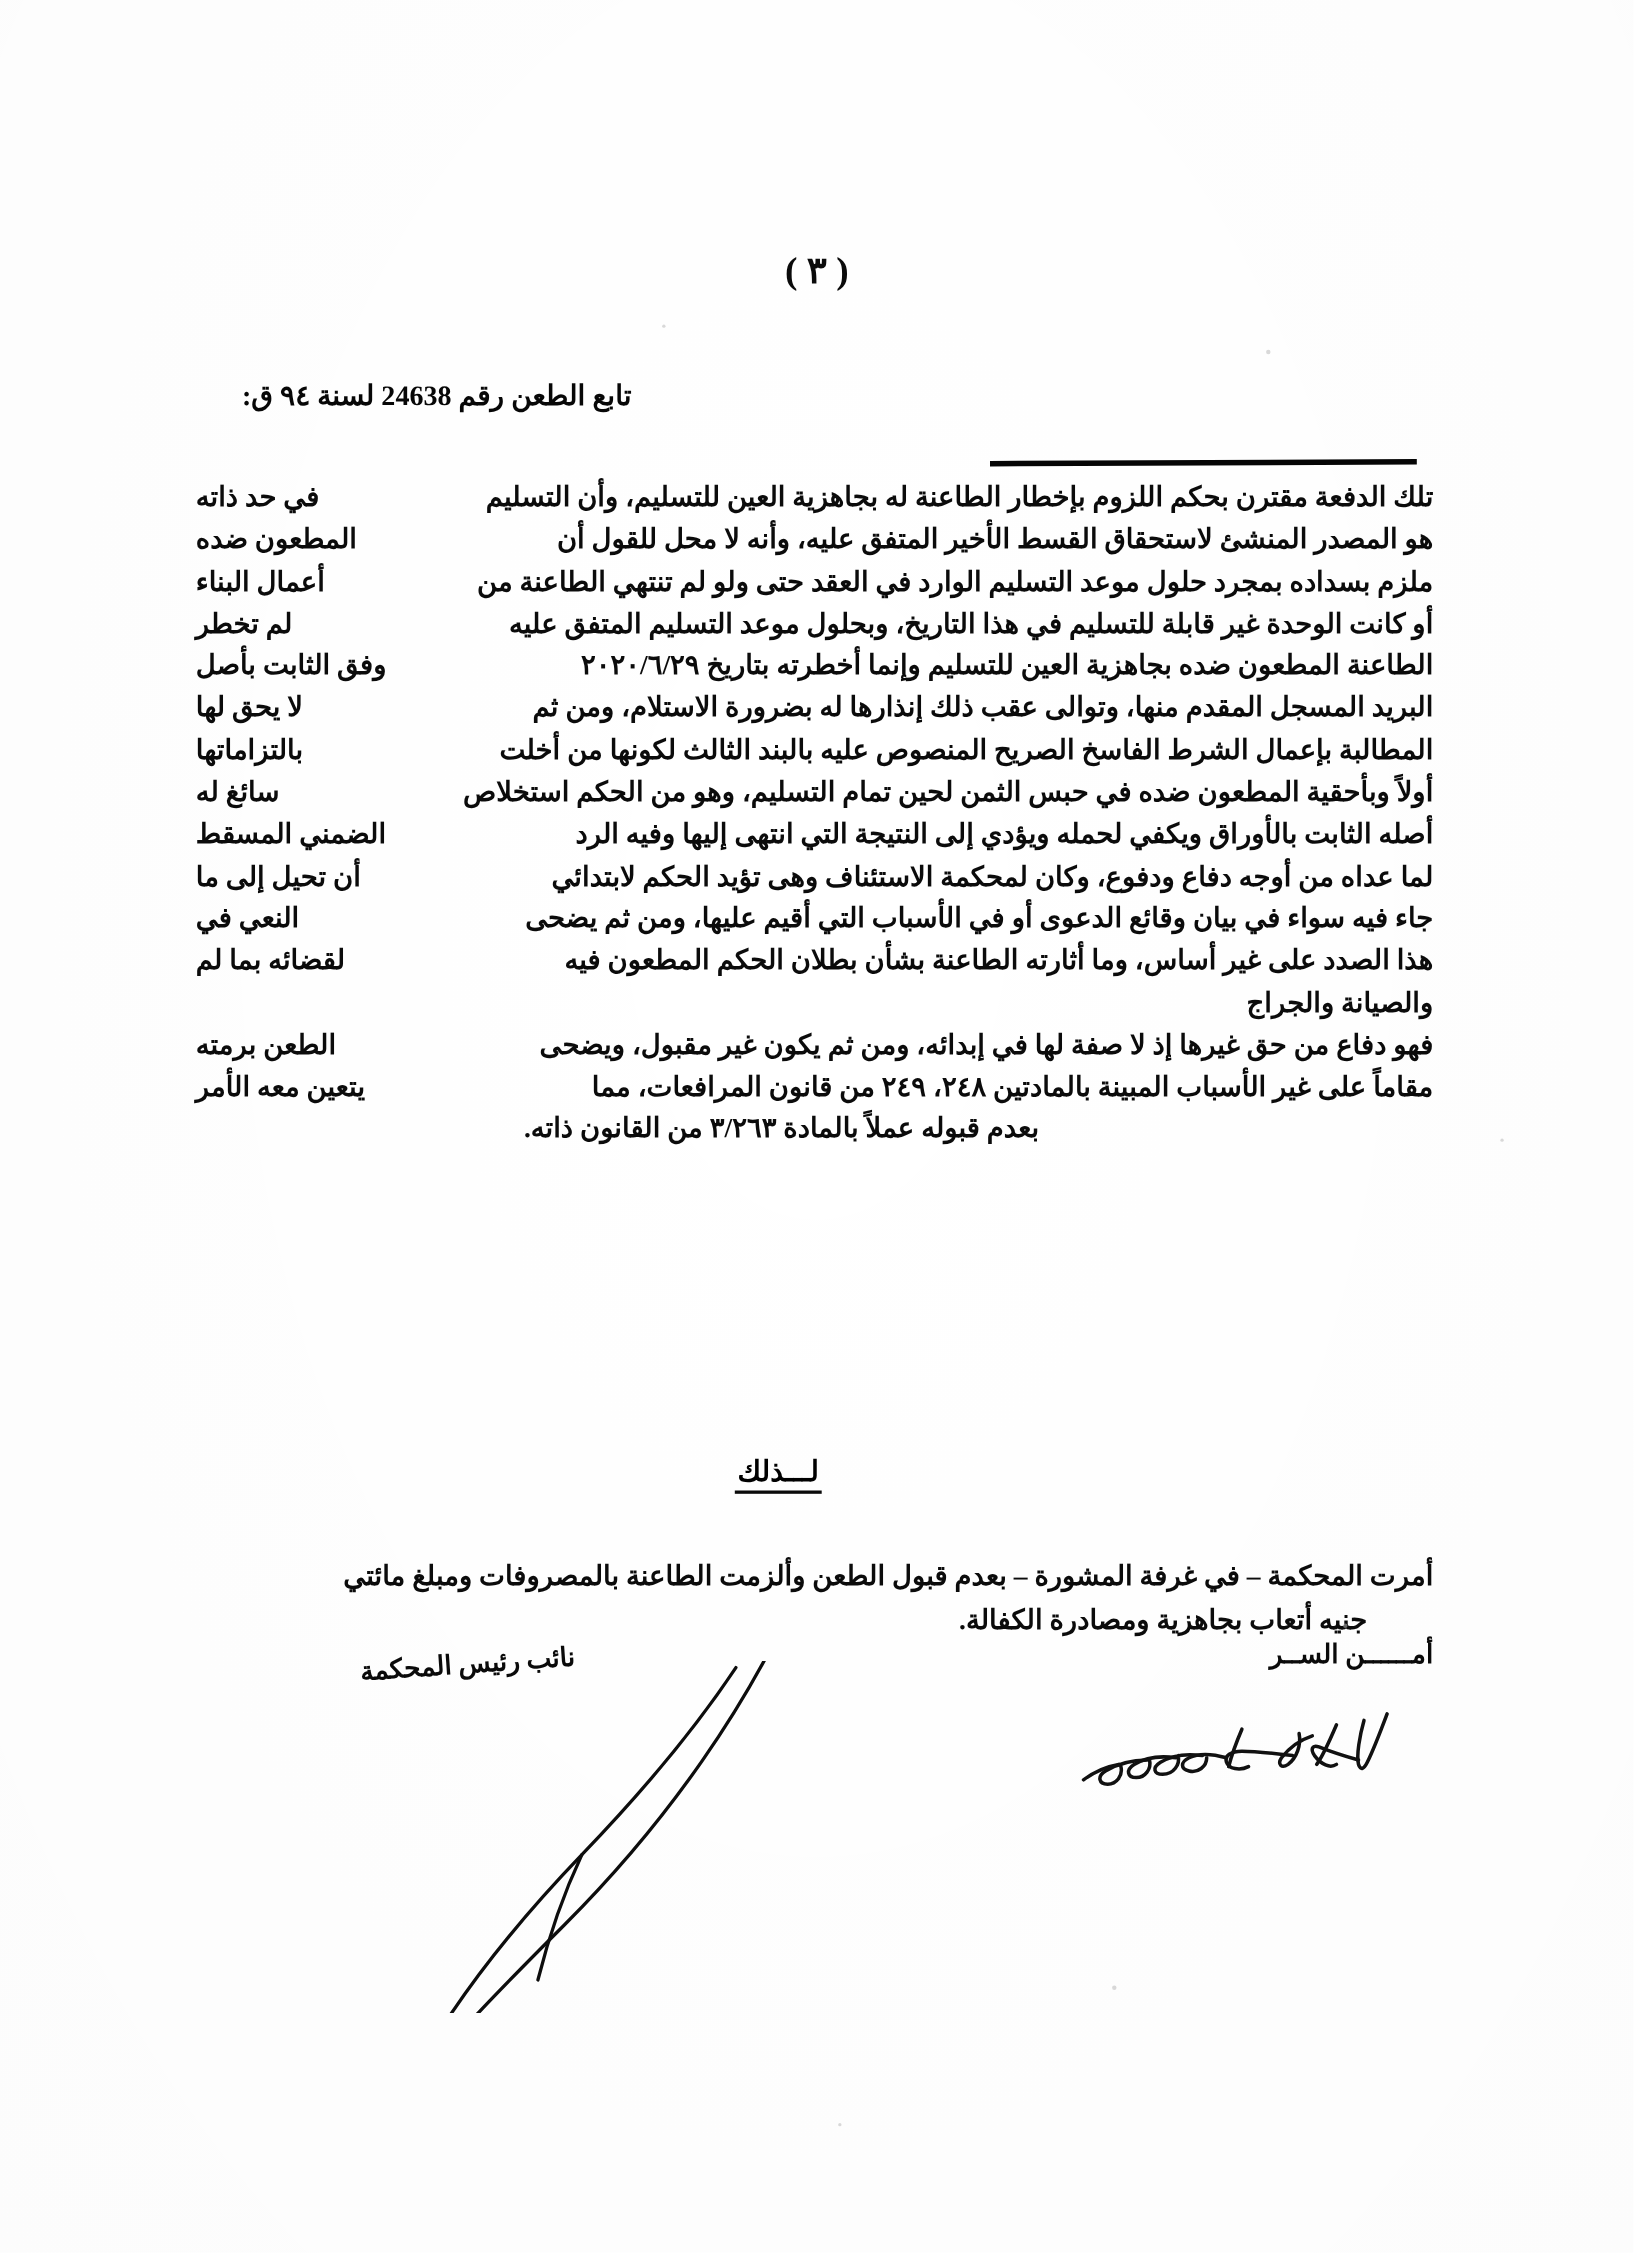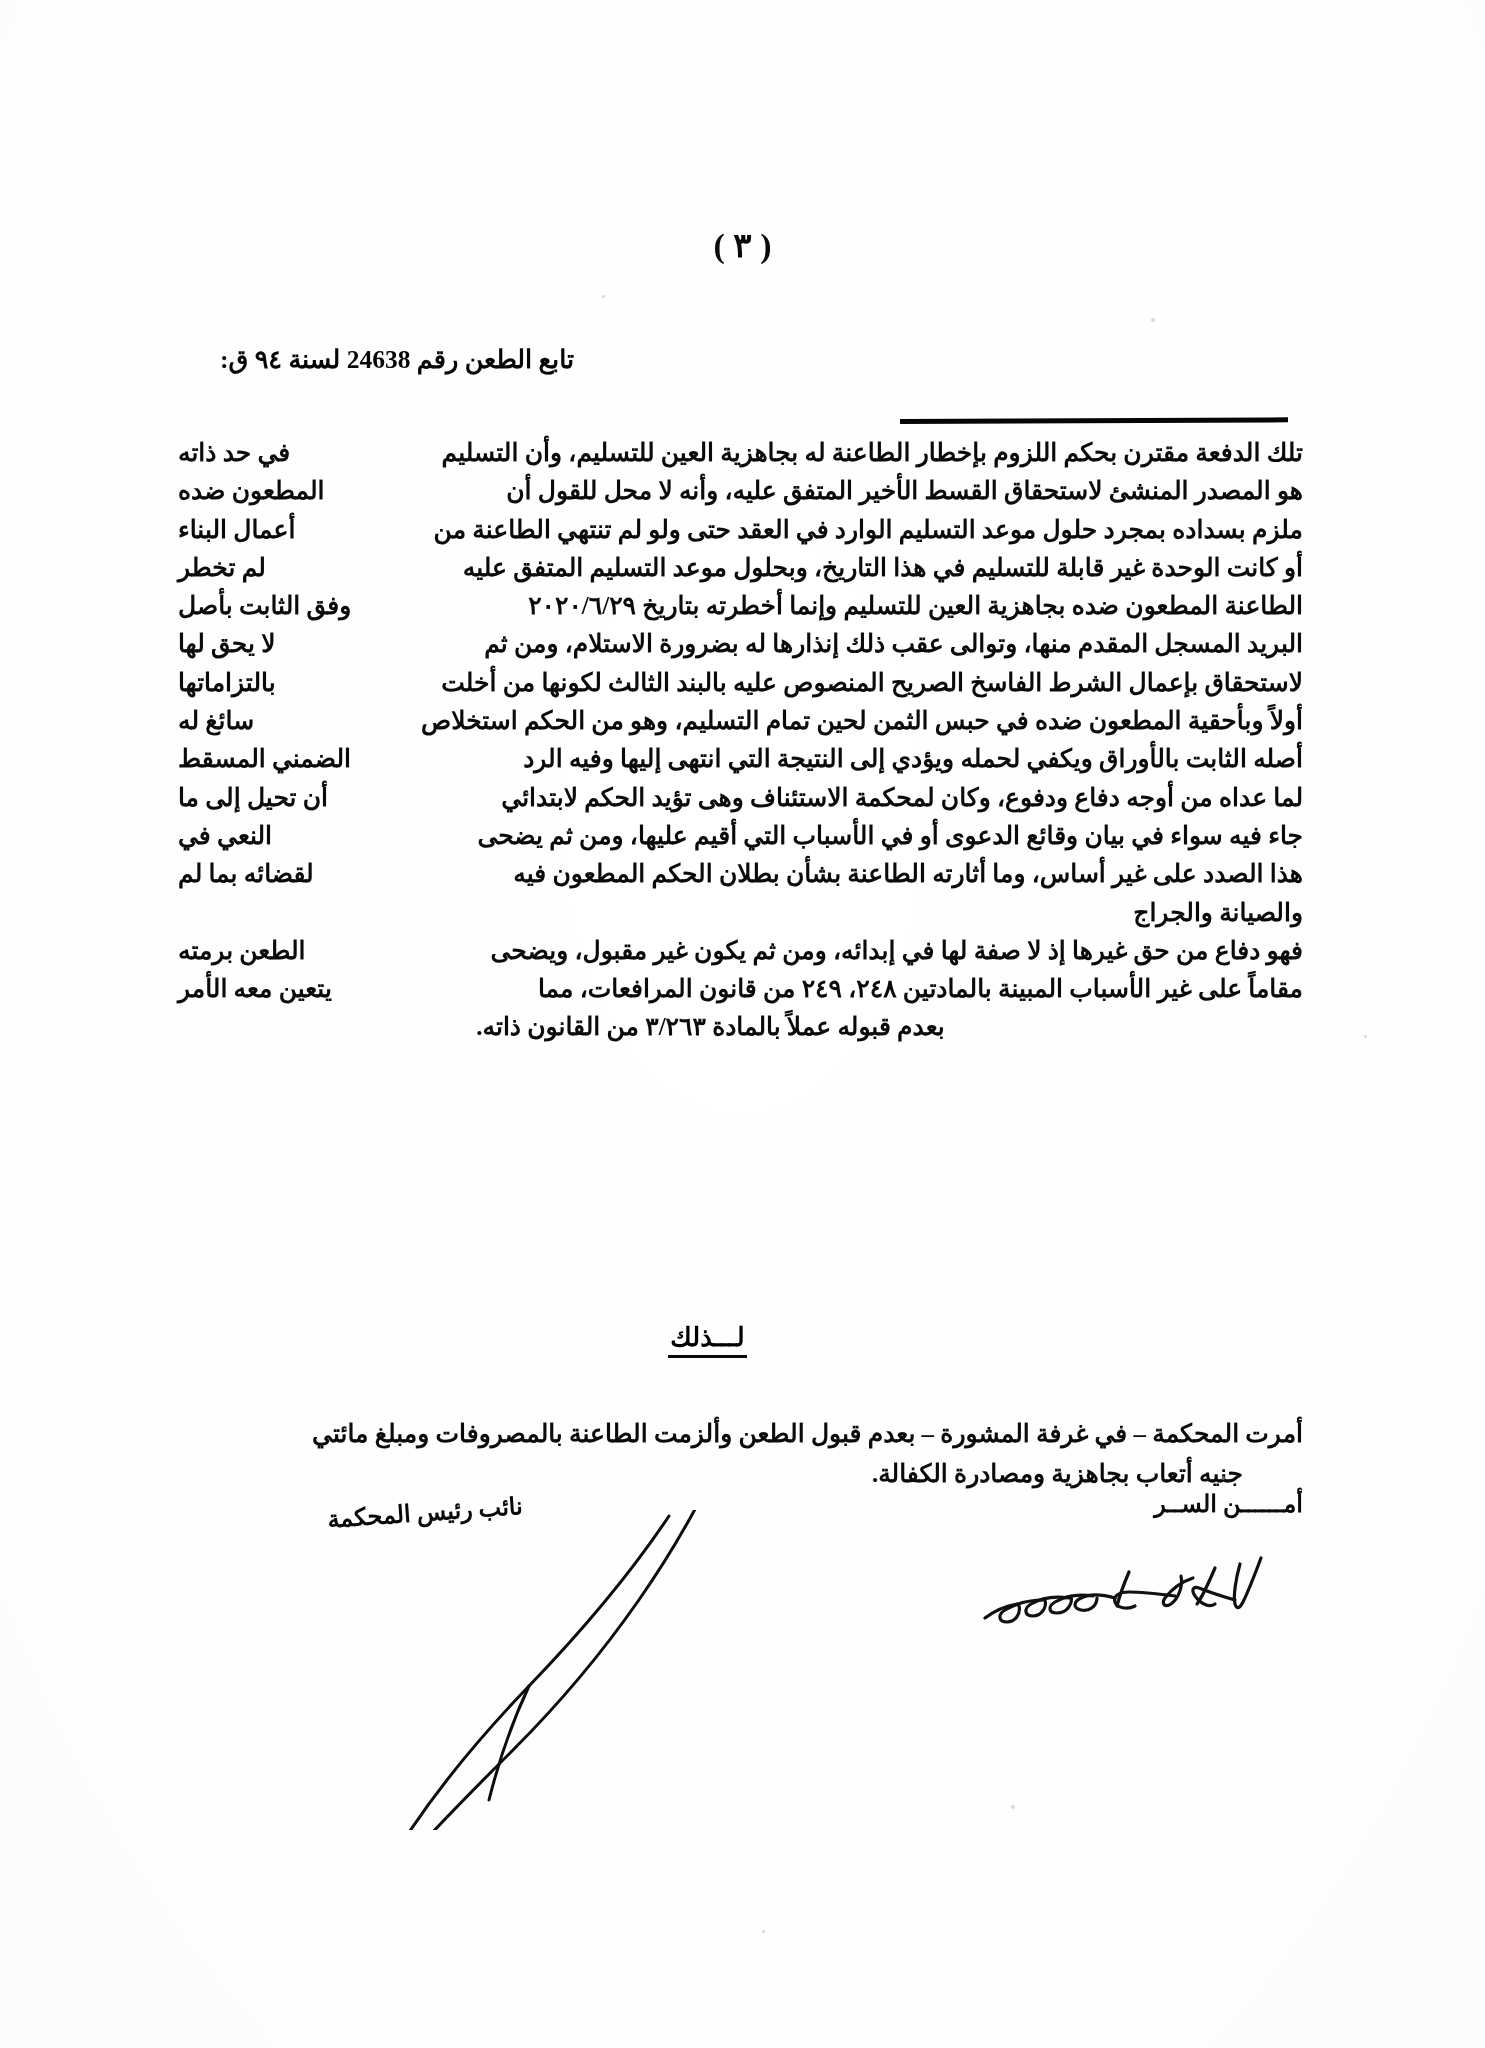--- a/index.html
+++ b/index.html
@@ -217,21 +217,21 @@
     </div>
     <div class="body-line">
       <span>الطاعنة المطعون ضده بجاهزية العين للتسليم وإنما أخطرته بتاريخ ٢٠٢٠/٦/٢٩</span>
       <span>وفق الثابت بأصل</span>
     </div>
     <div class="body-line">
       <span>البريد المسجل المقدم منها، وتوالى عقب ذلك إنذارها له بضرورة الاستلام، ومن ثم</span>
       <span>لا يحق لها</span>
     </div>
     <div class="body-line">
-      <span>لاستحقاق بإعمال الشرط الفاسخ الصريح المنصوص عليه بالبند الثالث لكونها من أخلت</span>
+      <span>المطالبة بإعمال الشرط الفاسخ الصريح المنصوص عليه بالبند الثالث لكونها من أخلت</span>
       <span>بالتزاماتها</span>
     </div>
     <div class="body-line">
       <span>أولاً وبأحقية المطعون ضده في حبس الثمن لحين تمام التسليم، وهو من الحكم استخلاص</span>
       <span>سائغ له</span>
     </div>
     <div class="body-line">
       <span>أصله الثابت بالأوراق ويكفي لحمله ويؤدي إلى النتيجة التي انتهى إليها وفيه الرد</span>
       <span>الضمني المسقط</span>
     </div>

